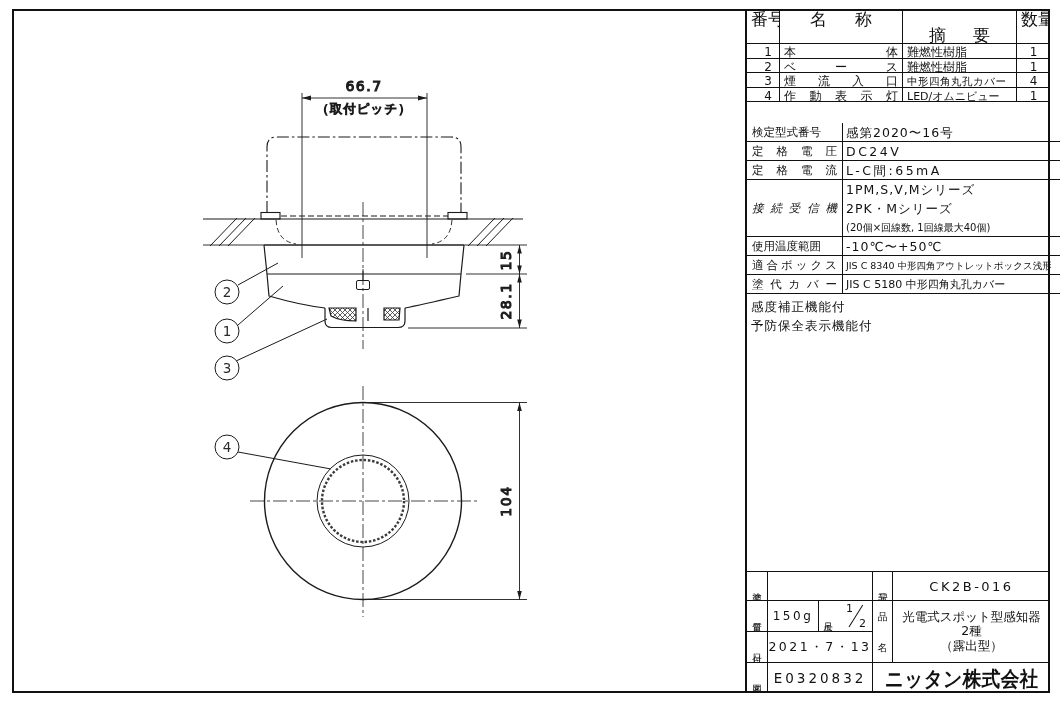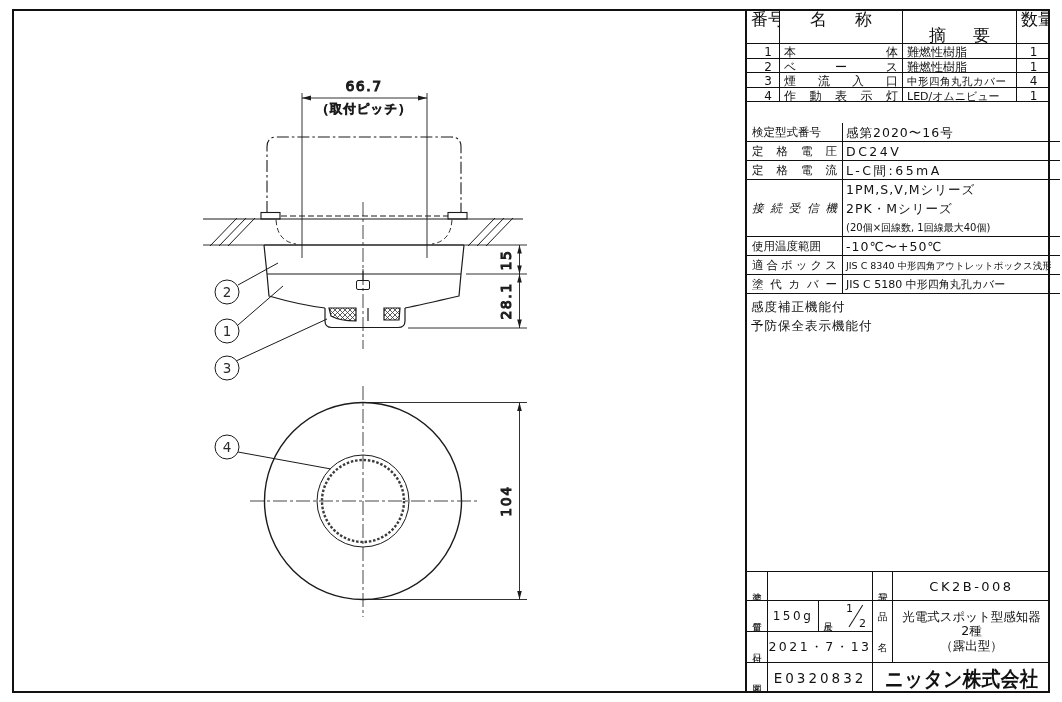--- a/index.html
+++ b/index.html
@@ -248,21 +248,21 @@
 
   <div class="title-block">
 
     <div class="tb bdr bdb" style="left:0;top:0;width:21px;height:29px;">
       <span class="vlab" style="line-height:21px">塗装</span>
     </div>
     <div class="tb bdr bdb tb-center" style="left:21px;top:0;width:105px;height:29px;"></div>
     <div class="tb bdr bdb" style="left:126px;top:0;width:20px;height:29px;">
       <span class="vlab" style="line-height:20px">記号</span>
     </div>
-    <div class="tb bdb tb-center ls2" style="left:146px;top:0;width:157px;height:29px;">CK2B-008</div>
+    <div class="tb bdb tb-center ls2" style="left:146px;top:0;width:157px;height:29px;">CK2B-016</div>
 
     <div class="tb bdr bdb" style="left:0;top:29px;width:21px;height:31px;">
       <span class="vlab" style="line-height:21px">質量</span>
     </div>
     <div class="tb bdr bdb tb-center ls2" style="left:21px;top:29px;width:51px;height:31px;font-size:12px;">150g</div>
     <div class="tb bdr bdb" style="left:72px;top:29px;width:54px;height:31px;">
       <span class="vlab" style="position:absolute;left:2px;top:0;height:100%;line-height:15px;">尺度</span>
       <span class="frac" style="position:absolute;left:22px;top:0;width:30px;height:100%;">
         <span class="fn">1</span>
         <span class="fline"></span>

